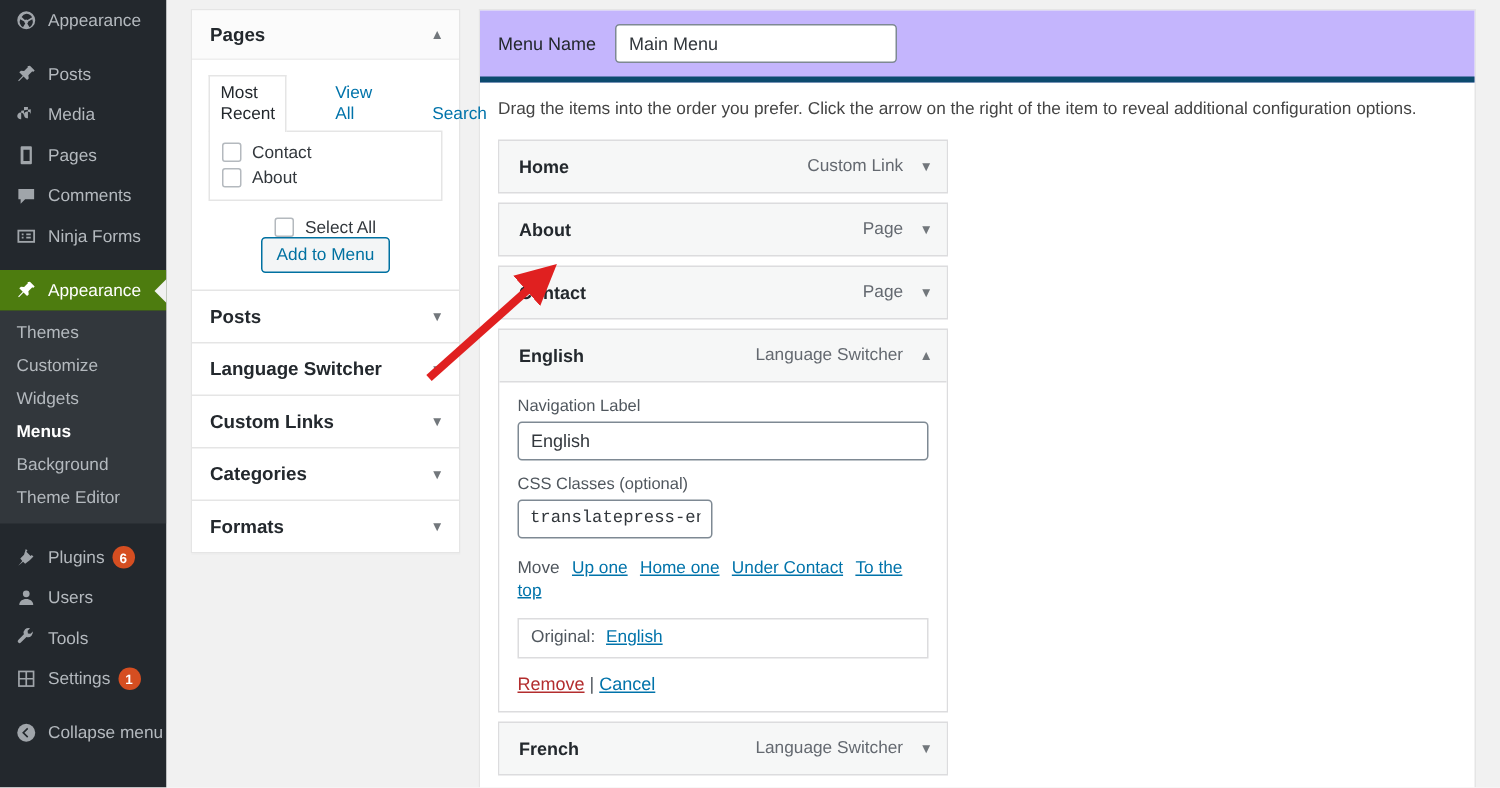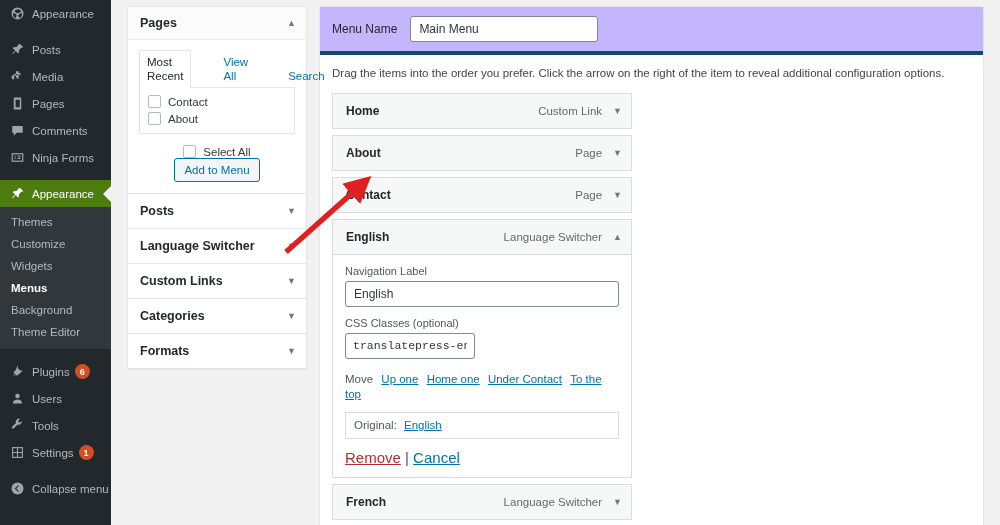--- a/index.html
+++ b/index.html
@@ -205,21 +205,21 @@
     margin: 13px 0 10px 0; line-height: 15px;
   }
   .move-row .lk { margin-left: 5px; }
   .lk { color: #0073aa; text-decoration: underline; cursor: pointer; }
   .lk.danger { color: #b32d2e; }
   .orig-box {
     border: 1px solid #dcdcde; background: #fff;
     padding: 5px 8px; font-size: 11.5px; color: #50575e;
     margin-bottom: 10px; line-height: 15px;
   }
-  .rm-row { font-size: 15px; color: #50575e; }
+  .rm-row { font-size: 12px; color: #50575e; }
   .anno { position: absolute; left: 0; top: 0; pointer-events: none; z-index: 40; }
 </style>
 </head>
 <body>
 
 <div class="app">
 
   <div class="adminmenu">
 
     <div class="menu-top">

